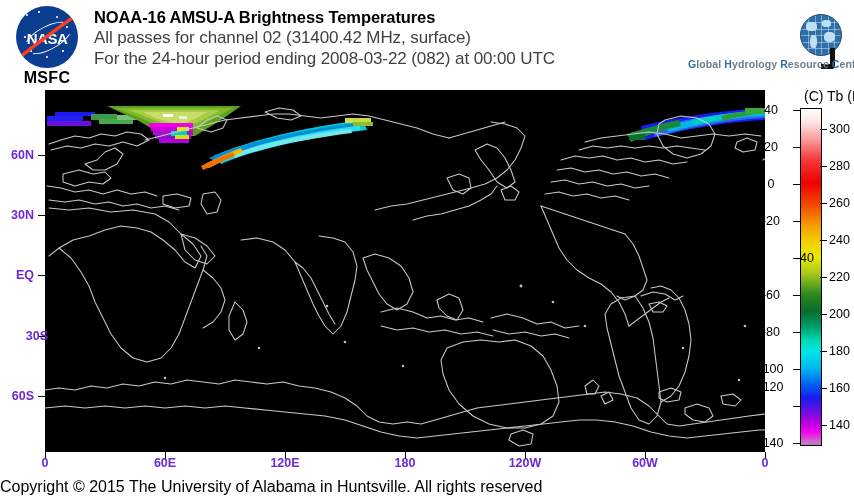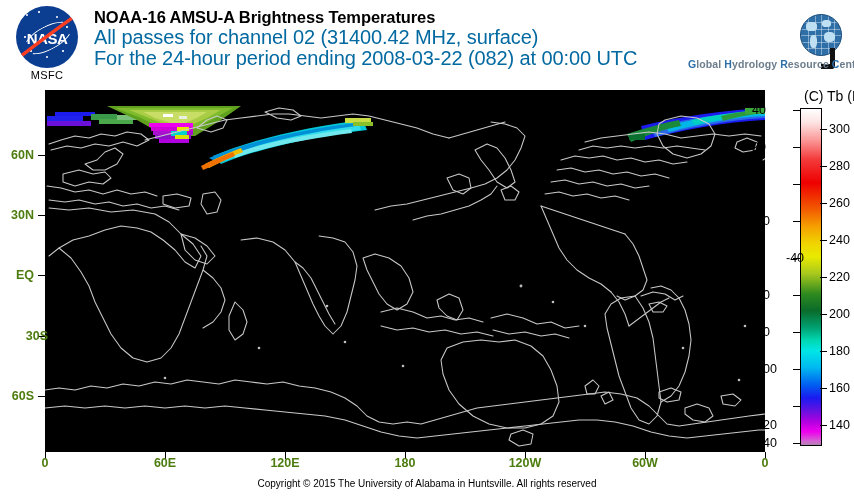--- a/index.html
+++ b/index.html
@@ -17,68 +17,68 @@
     background:#0b3d91;overflow:hidden;}
   .nasa-star{position:absolute;background:#fff;border-radius:50%;}
   .nasa-word{position:absolute;left:0;top:24px;width:62px;text-align:center;
     color:#fff;font-weight:bold;font-size:15px;letter-spacing:-0.5px;
     font-family:"Liberation Sans",sans-serif;}
   .nasa-orbit{position:absolute;left:6px;top:20px;width:50px;height:22px;
     border:1.6px solid #fff;border-radius:50%;transform:rotate(-28deg);
     border-color:#fff transparent #fff transparent;}
   .nasa-swoosh{position:absolute;left:-2px;top:4px;width:68px;height:54px;}
   .msfc{position:absolute;left:0;top:63px;width:78px;text-align:center;
-    font-size:11px;font-weight:normal;color:#000;letter-spacing:0.3px;}
+    font-size:16px;font-weight:bold;color:#000;letter-spacing:0.3px;}
 
   .titles{position:absolute;left:94px;top:7px;}
   .t1{font-size:16.5px;font-weight:bold;color:#000;line-height:20px;letter-spacing:-0.1px;}
-  .t2,.t3{font-size:20px;color:#0369a1;line-height:21px;letter-spacing:-0.1px;}
+  .t2,.t3{font-size:17px;color:#404040;line-height:21px;letter-spacing:-0.1px;}
 
   .ghrc{position:absolute;left:686px;top:8px;width:160px;height:68px;}
   .ghrc-txt{position:absolute;left:0;top:0;font-size:43px;font-weight:bold;
     color:#111;letter-spacing:-1px;line-height:43px;font-family:"Liberation Sans",sans-serif;}
   .ghrc-globe{position:absolute;left:114px;top:6px;width:40px;height:40px;border-radius:50%;
     background:#2f6fa8;overflow:hidden;border:1px solid #1d4f7d;}
   .ghrc-globe .mer{position:absolute;top:0;bottom:0;width:1px;background:rgba(255,255,255,.40);}
   .ghrc-globe .par{position:absolute;left:0;right:0;height:1px;background:rgba(255,255,255,.40);}
   .ghrc-globe .land{position:absolute;background:#bfe0f2;border-radius:40%;}
   .ghrc-hook{position:absolute;left:135px;top:40px;width:9px;height:16px;
     border-right:5px solid #111;border-bottom:5px solid #111;border-bottom-right-radius:4px;}
   .ghrc-sub{position:absolute;left:2px;top:50px;font-size:10.5px;font-weight:bold;
     color:#6b7d8c;letter-spacing:0.1px;white-space:nowrap;}
   .ghrc-sub b{color:#2f6fa8;font-weight:bold;}
 
   
   #map{position:absolute;left:45px;top:90px;width:720px;height:362px;background:#000;}
   #mapsvg{position:absolute;left:0;top:0;width:720px;height:362px;display:block;}
 
-  .axis-lab{position:absolute;font-size:12.5px;font-weight:bold;color:#4d7c0f;}
+  .axis-lab{position:absolute;font-size:12.5px;font-weight:bold;color:#6d28d9;}
   .ytick{position:absolute;left:38px;width:7px;height:1px;background:#000;}
   .xtick{position:absolute;top:452px;width:1px;height:7px;background:#000;}
   .ylab{position:absolute;text-align:right;width:34px;}
   .xlab{position:absolute;top:456px;text-align:center;}
 
   
   #cbar{position:absolute;left:800px;top:108px;width:20px;height:336px;
     border:1px solid #000;background:
       linear-gradient(to bottom,
         #ffffff 0%, #fde3e3 4%, #fb9c9c 9%, #f43a3a 15%,
         #ee0000 22%, #f25d00 30%, #f5a000 35%, #f0d400 40%,
         #e8ea00 44%, #a8c81e 49%, #2f8a1e 55%, #0a6b2a 60%,
         #00a070 65%, #00d9b4 69%, #00e6e6 72%, #00b8f0 77%,
         #0060f0 82%, #1b1bf0 86%, #6a10e0 90%, #b000e0 93%,
         #ee00ee 96%, #d06ad0 99%, #b080b0 100%);}
   .cb-head{position:absolute;left:772px;top:88px;font-size:14px;color:#000;white-space:nowrap;margin-left:32px;}
   .cb-tl{position:absolute;left:793px;width:7px;height:1px;background:#000;}
   .cb-tr{position:absolute;left:820px;width:7px;height:1px;background:#000;}
-  .cb-ll{position:absolute;width:38px;text-align:left;font-size:12.5px;color:#000;}
+  .cb-ll{position:absolute;width:38px;text-align:center;font-size:12.5px;color:#000;}
   .cb-lr{position:absolute;left:829px;font-size:12.5px;color:#000;}
 
-  .copyright{position:absolute;left:0;top:478px;width:854px;text-align:center;
-    font-size:10px;color:#000;}
+  .copyright{position:absolute;left:0;top:478px;width:854px;text-align:left;
+    font-size:16px;color:#000;}
 </style>
 </head>
 <body>
 
 <div id="stage">
 
   <div class="nasa-logo">
     <div class="nasa-ball">
       <div class="nasa-star" style="left:10px;top:8px;width:2px;height:2px;"></div>
       <div class="nasa-star" style="left:22px;top:5px;width:1.5px;height:1.5px;"></div>
@@ -331,21 +331,21 @@
   <div class="cb-tl" style="top:443px;"></div>
 
   <div class="cb-ll" style="left:752px;top:103px;">40</div>
   <div class="cb-ll" style="left:752px;top:140px;">20</div>
   <div class="cb-ll" style="left:752px;top:177px;">0</div>
   <div class="cb-ll" style="left:752px;top:214px;">-20</div>
   <div class="cb-ll" style="left:786px;top:251px;">-40</div>
   <div class="cb-ll" style="left:752px;top:288px;">-60</div>
   <div class="cb-ll" style="left:752px;top:325px;">-80</div>
   <div class="cb-ll" style="left:752px;top:362px;">-100</div>
-  <div class="cb-ll" style="left:752px;top:418px;">-120</div>
+  <div class="cb-ll" style="left:752px;top:380px;">-120</div>
   <div class="cb-ll" style="left:752px;top:436px;">-140</div>
 
   <div class="cb-tr" style="top:129px;"></div>
   <div class="cb-tr" style="top:166px;"></div>
   <div class="cb-tr" style="top:203px;"></div>
   <div class="cb-tr" style="top:240px;"></div>
   <div class="cb-tr" style="top:277px;"></div>
   <div class="cb-tr" style="top:314px;"></div>
   <div class="cb-tr" style="top:351px;"></div>
   <div class="cb-tr" style="top:388px;"></div>

